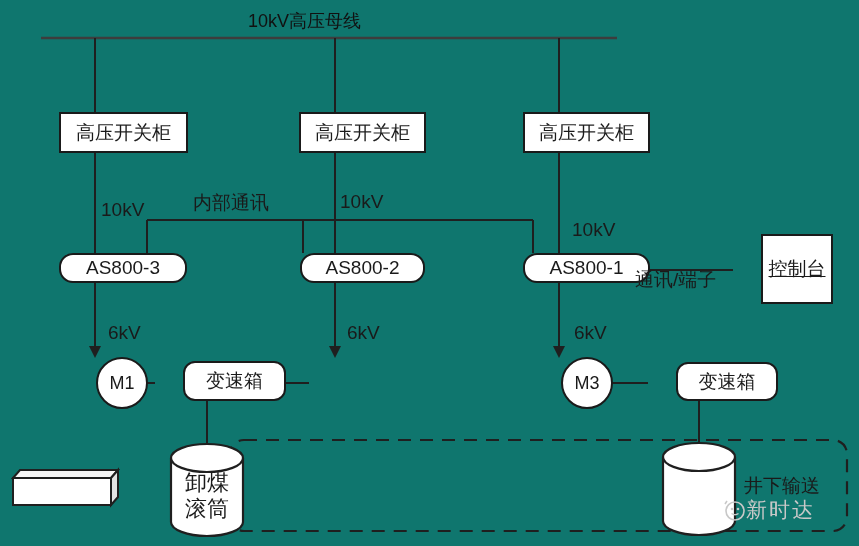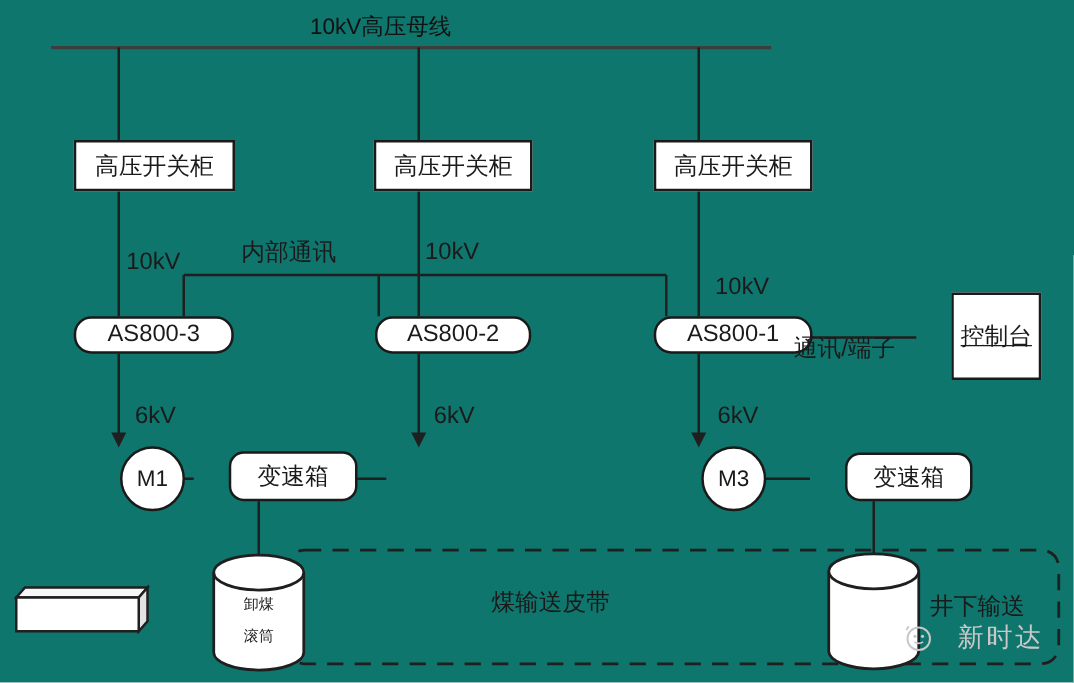--- a/index.html
+++ b/index.html
@@ -13,24 +13,24 @@
   .box{
     position:absolute;box-sizing:border-box;border:2px solid #1a1a1a;background:#ffffff;
     display:flex;align-items:center;justify-content:center;font-size:19px;white-space:nowrap;margin-left:28px;
   }
   .rounded{border-radius:14px;text-align:center;}
   .soft{border-radius:12px;}
   .circle{border-radius:50%;font-size:18px;}
   .title{position:absolute;font-size:18px;white-space:nowrap;color:#111;}
   .drumlbl{
     position:absolute;left:171px;top:470px;width:72px;text-align:center;
-    font-size:12px;line-height:26px;color:#1a1a1a;
+    font-size:22px;line-height:26px;color:#1a1a1a;
   }
   .watermark{
-    position:absolute;left:722px;top:496px;display:flex;align-items:center;gap:20px;
+    position:absolute;left:722px;top:496px;display:flex;align-items:center;gap:0;
     color:#c8c8c8;font-size:21px;white-space:nowrap;letter-spacing:2px;
   }
 </style>
 </head>
 <body>
 
 <div class="stage">
 
   <svg class="wires" viewBox="0 0 859 546">
 
@@ -127,21 +127,20 @@
   </div>
   <div class="box soft" style="left:648px;top:362px;width:102px;height:39px;">
     <span>变速箱</span>
   </div>
 
   <div class="drumlbl">
     <div>卸煤</div>
     <div>滚筒</div>
   </div>
 
-  <div class="lbl" style="left:393px;top:472px;">煤输送皮带</div>
   <div class="lbl" style="left:744px;top:475px;">井下输送</div>
 
   <div class="watermark">
     <svg width="24" height="24" viewBox="0 0 24 24">
       <path d="M3 6 L5 3" stroke="#c8c8c8" stroke-width="1.5" fill="none"></path>
       <circle cx="13" cy="13" r="9" fill="none" stroke="#c8c8c8" stroke-width="1.6"></circle>
       <circle cx="10" cy="11" r="1.3" fill="#c8c8c8"></circle>
       <circle cx="16" cy="11" r="1.3" fill="#c8c8c8"></circle>
       <path d="M9.5 15.5 Q13 18 16.5 15.5" stroke="#c8c8c8" stroke-width="1.4" fill="none"></path>
     </svg>

